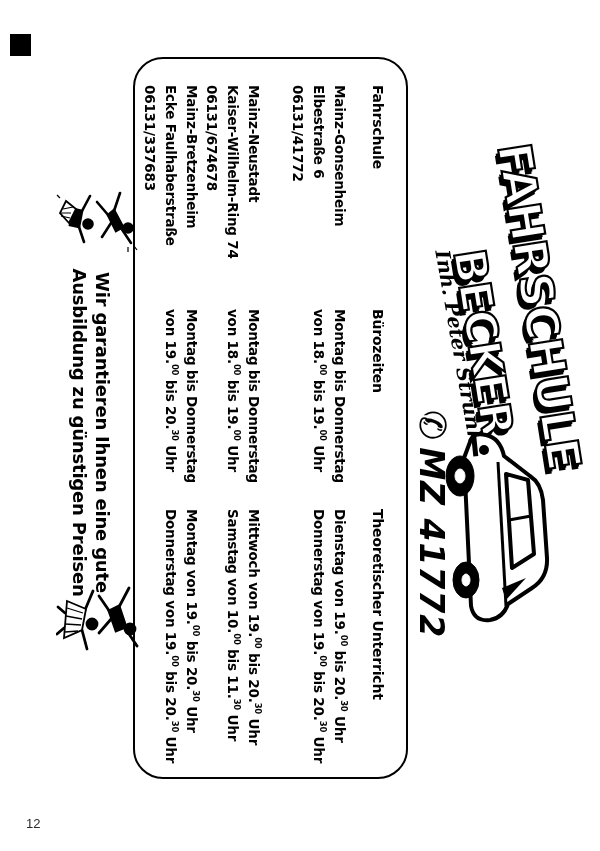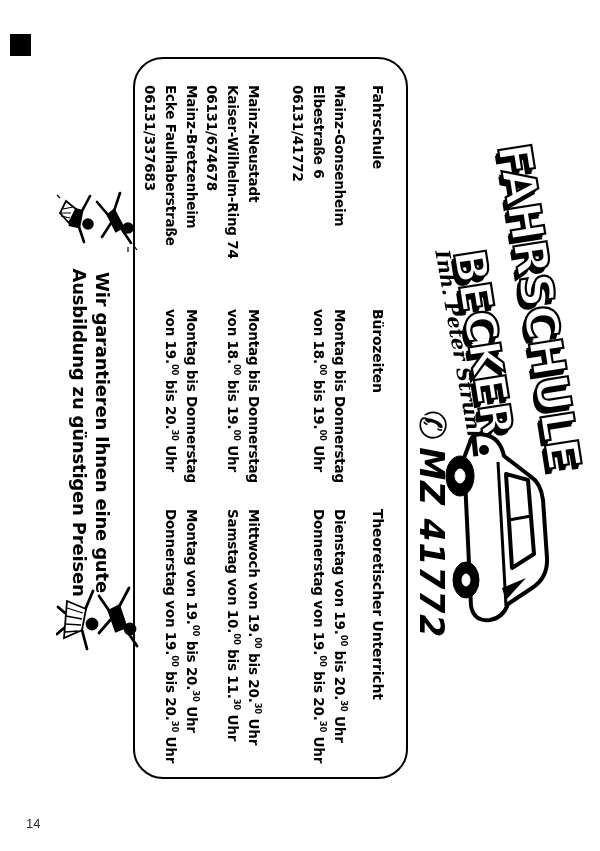--- a/index.html
+++ b/index.html
@@ -180,15 +180,15 @@
         <line x1="47" y1="61" x2="42" y2="77"></line>
         <line x1="53" y1="62" x2="50" y2="78"></line>
         <line x1="59" y1="63" x2="58" y2="79"></line>
         <line x1="65" y1="66" x2="66" y2="79"></line>
       </g>
     </svg>
 
   </div>
 
   <div id="scan-mark"></div>
-  <div id="page-number">14</div>
+  <div id="page-number">12</div>
 
 </div>
 
 </body></html>

